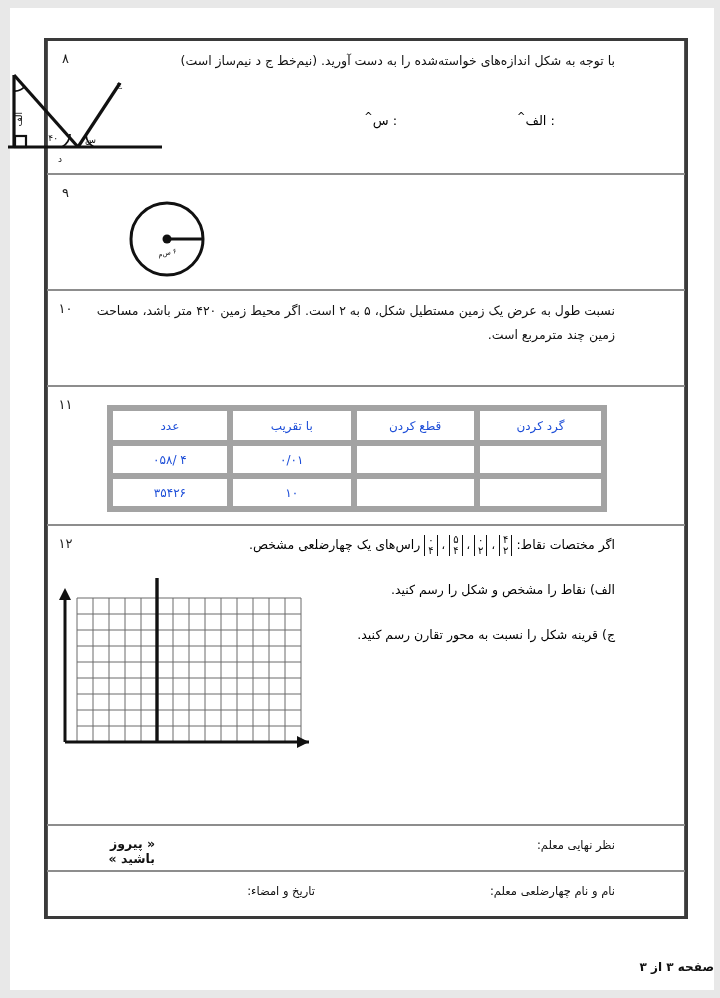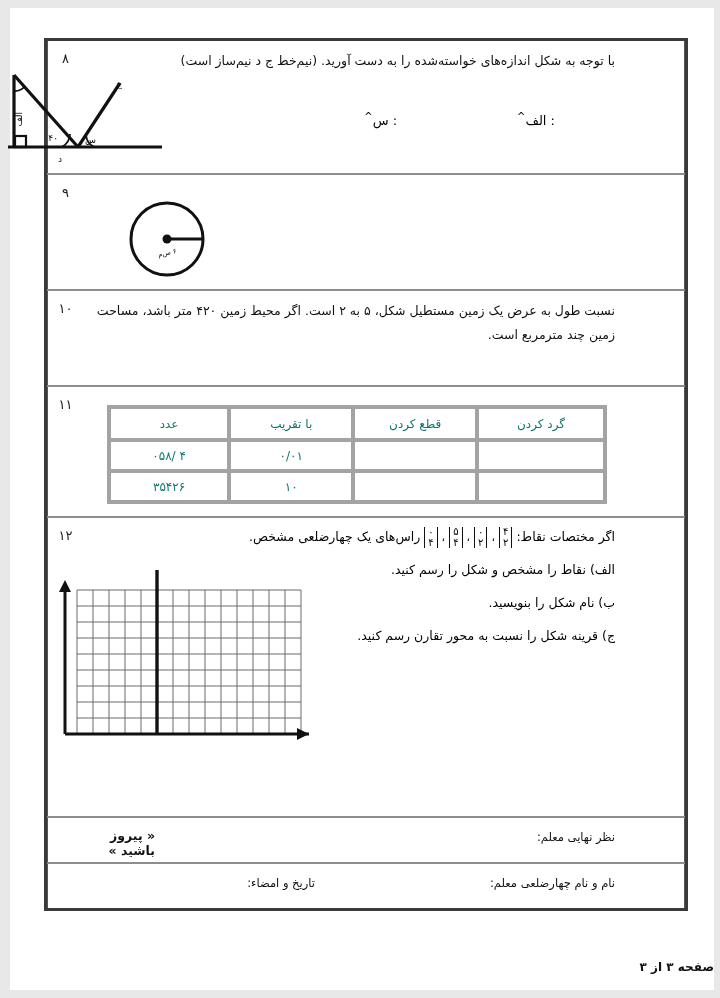--- a/index.html
+++ b/index.html
@@ -110,26 +110,26 @@
 
   
   .r11 { min-height: 130px; }
   .approx-table {
     margin: 10px 8px 6px 8px;
     border-collapse: collapse;
     width: 500px;
     direction: rtl;
   }
   .approx-table th, .approx-table td {
-    border: 4px solid #a3a3a3;
+    border: 6px solid #a3a3a3;
     height: 23px;
     text-align: center;
     font-size: 12px;
     font-weight: normal;
-    color: #0f766e;
+    color: #1d4ed8;
     padding: 2px 4px;
   }
   .approx-table th { height: 25px; }
   .approx-table .c-num { width: 120px; }
   .approx-table .c-apx { width: 125px; }
   .approx-table .c-cut { width: 125px; }
   .approx-table .c-rnd { width: 130px; }
 
   
   .r12 { min-height: 300px; }
@@ -160,21 +160,21 @@
     left: -1px; right: -1px;
     height: 1.4px;
     background: transparent;
   }
   .pair span { display: block; }
   .comma { font-size: 11px; padding: 0 1px; }
   .q12-sub {
     font-size: 12.5px;
     line-height: 2.0;
     text-align: right;
-    margin-top: 8px;
+    margin-top: 20px;
   }
   .q12-grid-holder {
     position: absolute;
     right: 300px;
     top: 44px;
     width: 280px;
     height: 190px;
   }
 
   
@@ -340,21 +340,20 @@
             <span class="comma">،</span>
             <span class="pair">
               <span>۴</span>
               <span>۲</span>
             </span>
           </span>
           <span>راس‌های یک چهارضلعی مشخص.</span>
         </div>
 
         <div class="q12-sub">الف) نقاط را مشخص و شکل را رسم کنید.</div>
-        <div class="q12-sub">ب) نام شکل را بنویسید.</div>
         <div class="q12-sub">ج) قرینه شکل را نسبت به محور تقارن رسم کنید.</div>
 
         <div class="q12-grid-holder">
           <svg width="280" height="190" viewBox="0 0 280 190">
             <g stroke="#6a6a6a" stroke-width="1" fill="none">
               <line x1="30" y1="28" x2="254" y2="28"></line>
               <line x1="30" y1="44" x2="254" y2="44"></line>
               <line x1="30" y1="60" x2="254" y2="60"></line>
               <line x1="30" y1="76" x2="254" y2="76"></line>
               <line x1="30" y1="92" x2="254" y2="92"></line>

